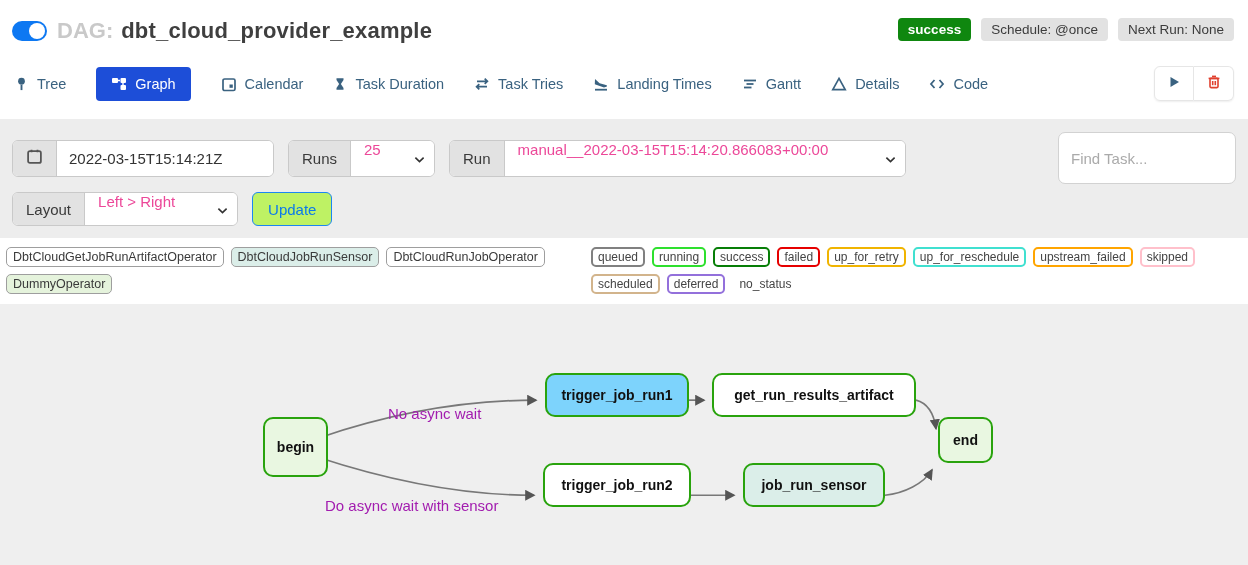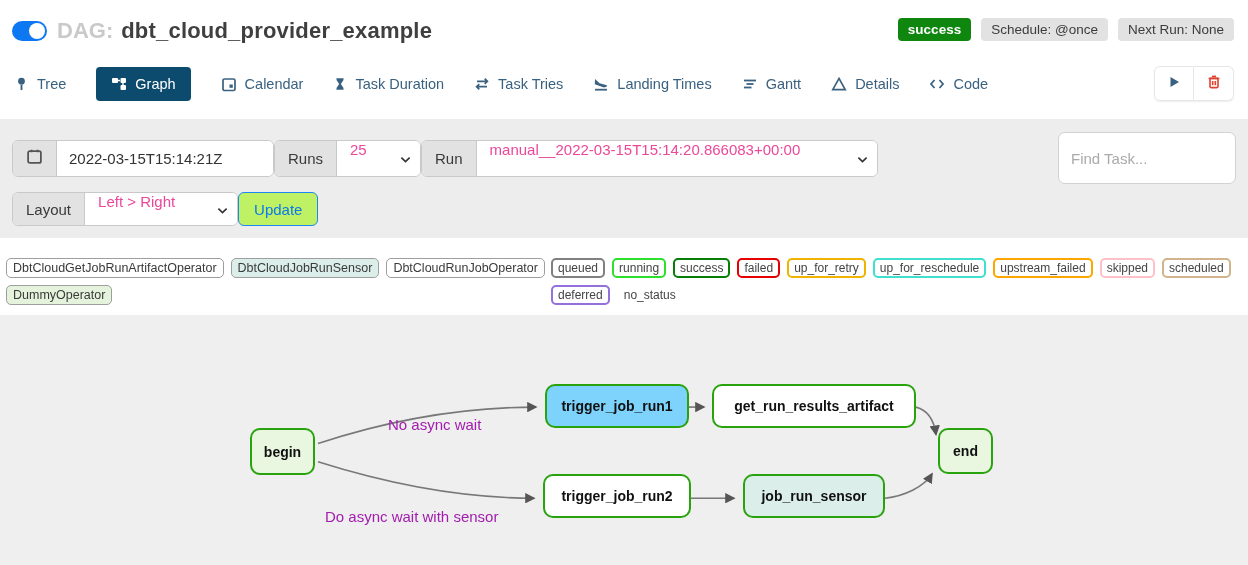--- a/index.html
+++ b/index.html
@@ -13,46 +13,46 @@
   .toggle .knob { position:absolute; top:2px; right:2px; width:16px; height:16px; border-radius:50%; background:#fff; }
   .dag-label { margin-left:10px; font-size:22px; font-weight:bold; color:#c9c9c9; }
   .dag-name { margin-left:8px; font-size:22px; font-weight:bold; color:#3f3f3f; letter-spacing:.2px; }
   .header-badges { margin-left:auto; display:flex; gap:10px; align-self:flex-start; }
   .badge { font-size:13.5px; padding:4px 10px; border-radius:4px; background:#e2e2e2; color:#3c3c3c; white-space:nowrap; }
   .badge.success { background:#0f870f; color:#fff; font-weight:bold; }
 
   
   .tabbar { display:flex; align-items:center; padding:22px 14px 0 14px; gap:30px; color:#3a6280; }
   .tab { display:flex; align-items:center; gap:8px; font-size:14.5px; cursor:pointer; padding:8px 0; white-space:nowrap; }
-  .tab.active { background:#0c4a6e; color:#fff; padding:9px 15px; border-radius:4px; }
+  .tab.active { background:#1d4ed8; color:#fff; padding:9px 15px; border-radius:4px; }
   .tab svg { display:block; }
   .tab-actions { margin-left:auto; display:flex; box-shadow:0 1px 2px rgba(0,0,0,.07); border-radius:6px; }
   .icon-btn { width:40px; height:35px; background:#fff; border:1px solid #e6e6e6; display:flex; align-items:center; justify-content:center; cursor:pointer; }
   .icon-btn:first-child { border-radius:6px 0 0 6px; }
   .icon-btn:last-child { border-radius:0 6px 6px 0; border-left:none; }
 
   
   .filter-panel { margin-top:18px; background:#ededed; padding:13px 12px 12px 12px; }
   .frow { display:flex; align-items:center; }
   .frow + .frow { margin-top:8px; }
-  .igroup { display:flex; align-items:stretch; height:37px; border:1px solid #c9c9c9; border-radius:6px; background:#fff; overflow:hidden; margin-right:0; }
+  .igroup { display:flex; align-items:stretch; height:37px; border:1px solid #c9c9c9; border-radius:6px; background:#fff; overflow:hidden; margin-right:14px; }
   .frow2 .igroup { height:34px; }
   .addon { background:#e2e2e2; border-right:1px solid #c9c9c9; display:flex; align-items:center; padding:0 13px; font-size:15px; color:#3a3a3a; }
   .igroup input[type=text] { border:none; outline:none; padding:0 12px; font-size:15px; color:#333;
     font-family:"Liberation Sans","DejaVu Sans",sans-serif; }
   .sel { position:relative; display:flex; padding:0 30px 0 13px; font-size:15px; color:#ec4899; background:#fff; cursor:pointer; white-space:nowrap; }
   .sel .chev { position:absolute; right:9px; top:50%; transform:translateY(-50%); }
   .find-task { margin-left:auto; height:52px; width:178px; border:1px solid #d2d2d2; border-radius:7px; padding:0 12px; font-size:15px; outline:none;
     font-family:"Liberation Sans","DejaVu Sans",sans-serif; }
   .find-task::placeholder { color:#aaa; }
   .update-btn { height:34px; background:#bef264; border:1px solid #1c86f2; color:#0b79ec; font-size:15px; padding:0 15px; border-radius:6px; cursor:pointer;
     font-family:Liberation Sans, sans-serif; }
 
   
-  .legend { display:flex; padding:20px 6px 8px 6px; align-items:flex-start; }
+  .legend { display:flex; padding:9px 6px 8px 6px; align-items:flex-start;gap:40px; }
   .legend-ops { width:545px; display:flex; flex-wrap:wrap; gap:7px 7px; }
   .legend-states { flex:1; display:flex; flex-wrap:wrap; gap:7px 7px; align-items:center; }
   .op-badge { border:1px solid #9e9e9e; border-radius:5px; padding:2px 6px; font-size:12.5px; color:#3a3a3a; white-space:nowrap; }
   .state-badge { border:2px solid #888; border-radius:5px; padding:1px 5px; font-size:12px; color:#444; white-space:nowrap; background:#fff; }
   .state-badge.noborder { border-color:transparent; background:transparent; }
 
   
   .graph-panel { flex:1; background:#efefef; position:relative; margin-top:2px; }
   .autorefresh { position:absolute; top:10px; right:14px; display:flex; align-items:center; gap:10px; }
   .mini-toggle { width:34px; height:18px; border-radius:9px; background:#d6d6d6; position:relative; cursor:pointer; }
@@ -262,21 +262,21 @@
         <path d="M318 127 C 395 102, 465 91, 536 91" marker-end="url(#arrow)"></path>
         <path d="M318 145 C 395 169, 465 181, 534 181" marker-end="url(#arrow)"></path>
         <path d="M689 91 L 704 91" marker-end="url(#arrow)"></path>
         <path d="M691 181 L 734 181" marker-end="url(#arrow)"></path>
         <path d="M916 91 C 928 94, 934 104, 936 118" marker-end="url(#arrow)"></path>
         <path d="M885 181 C 904 179, 924 170, 932 157" marker-end="url(#arrow)"></path>
       </g>
     </svg>
 
 
-    <div class="node" style="left: 250px; top: 113px; width: 65px; height: 47px; background-color: rgb(233, 247, 225);">begin</div>
+    <div class="node" style="left: 263px; top: 113px; width: 65px; height: 60px; background-color: rgb(233, 247, 225);">begin</div>
     <div class="node" style="left: 545px; top: 69px; width: 144px; height: 44px; background-color: #7dd3fc;">trigger_job_run1</div>
     <div class="node" style="left: 712px; top: 69px; width: 204px; height: 44px; background-color: rgb(255, 255, 255);">get_run_results_artifact</div>
     <div class="node" style="left: 543px; top: 159px; width: 148px; height: 44px; background-color: rgb(255, 255, 255);">trigger_job_run2</div>
     <div class="node" style="left: 743px; top: 159px; width: 142px; height: 44px; background-color: rgb(219, 238, 233);">job_run_sensor</div>
     <div class="node" style="left: 938px; top: 113px; width: 55px; height: 46px; background-color: rgb(233, 247, 225);">end</div>
 
     <div class="edge-label" style="left:388px;top:101px;">No async wait</div>
     <div class="edge-label" style="left:325px;top:193px;">Do async wait with sensor</div>
   </div>
 

